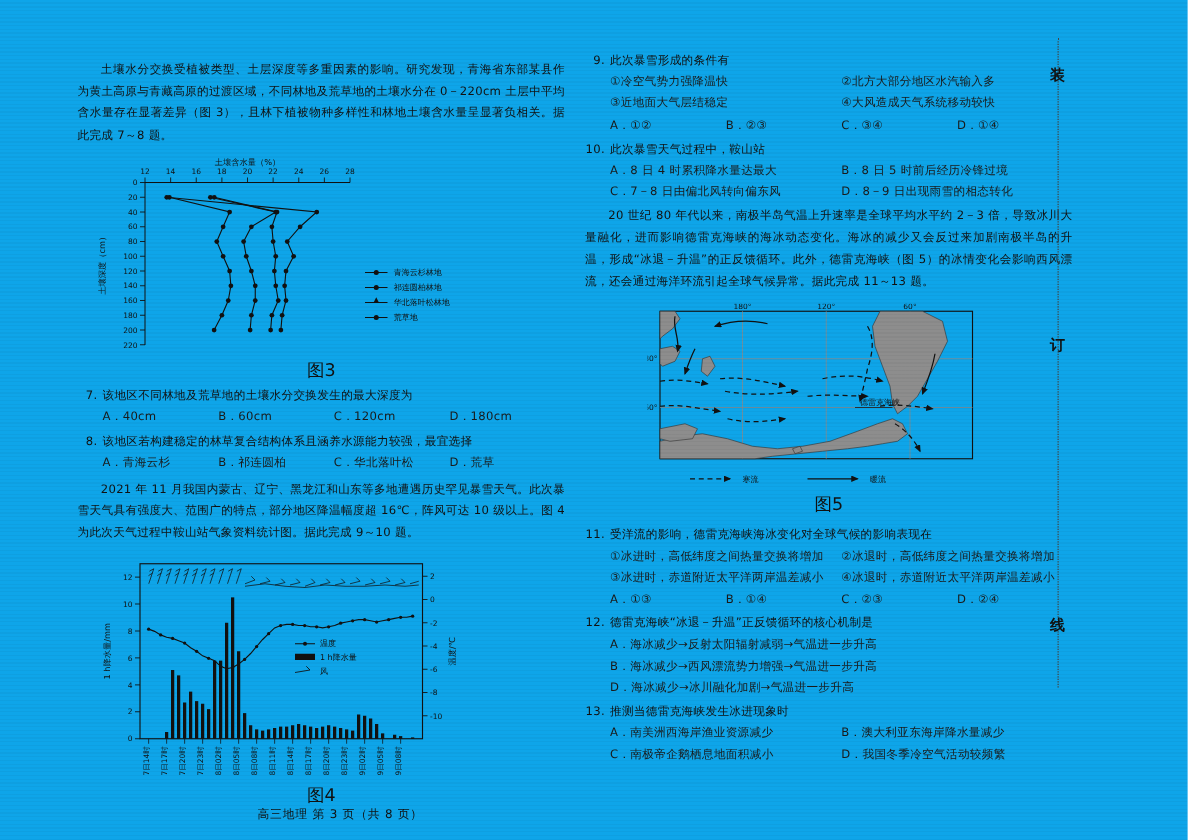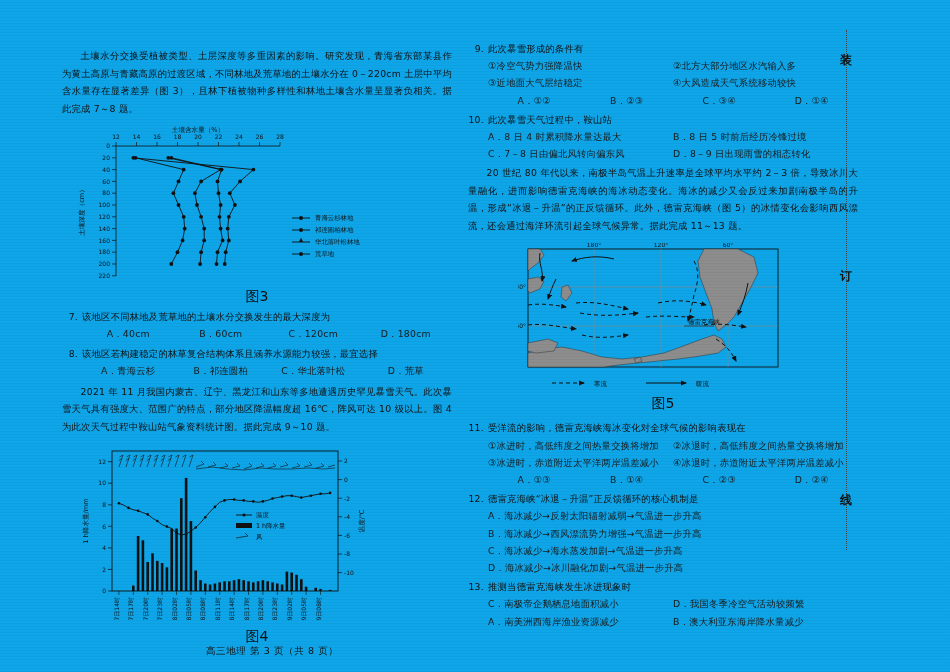--- a/index.html
+++ b/index.html
@@ -29,21 +29,21 @@
   .q{
     font-size:9.3px;line-height:17.2px;
     letter-spacing:.25px;
     margin-top:2px;
     color:#111;
     display:flex;
   }
   .q .num{width:16px;flex:none;text-align:right;padding-right:4px;}
   .q .body{flex:1;}
   .opts{display:flex;font-size:9.3px;line-height:17.2px;padding-left:20px;letter-spacing:.25px;}
-  .opts.four > div{width:25%;text-align:center;}
+  .opts.four > div{width:25%;}
   .opts.onecol > div{width:100%;}
   .subopts{display:flex;font-size:9.3px;line-height:17.2px;padding-left:20px;letter-spacing:.25px;}
   .subopts > div{width:50%;}
 
   
   .figwrap{position:relative;margin:4px auto 0;}
   .figcap{text-align:center;font-size:14px;margin-top:2px;color:#111;}
 
   
   #fig3{width:310px;height:160px;position:relative;left:8px;}
@@ -630,37 +630,34 @@
       <span class="num">12.</span>
       <span class="body">德雷克海峡“冰退－升温”正反馈循环的核心机制是</span>
     </div>
     <div class="opts onecol">
       <div>A．海冰减少→反射太阳辐射减弱→气温进一步升高</div>
     </div>
     <div class="opts onecol">
       <div>B．海冰减少→西风漂流势力增强→气温进一步升高</div>
     </div>
     <div class="opts onecol">
-      <div>C．海冰减少→海水蒸发加剧→气温进一步升高</div>
-    </div>
-    <div class="opts onecol">
       <div>D．海冰减少→冰川融化加剧→气温进一步升高</div>
     </div>
 
     <div class="q">
       <span class="num">13.</span>
       <span class="body">推测当德雷克海峡发生冰进现象时</span>
     </div>
     <div class="subopts">
+      <div>A．南美洲西海岸渔业资源减少</div>
+      <div>B．澳大利亚东海岸降水量减少</div>
+    </div>
+    <div class="subopts">
       <div>C．南极帝企鹅栖息地面积减小</div>
       <div>D．我国冬季冷空气活动较频繁</div>
-    </div>
-    <div class="subopts">
-      <div>A．南美洲西海岸渔业资源减少</div>
-      <div>B．澳大利亚东海岸降水量减少</div>
     </div>
 
   </div>
 
   <div class="bind"></div>
   <div class="bindchar" style="top:52px">装</div>
   <div class="bindchar" style="top:268px">订</div>
   <div class="bindchar" style="top:492px">线</div>
 
   <div class="noise"></div>

